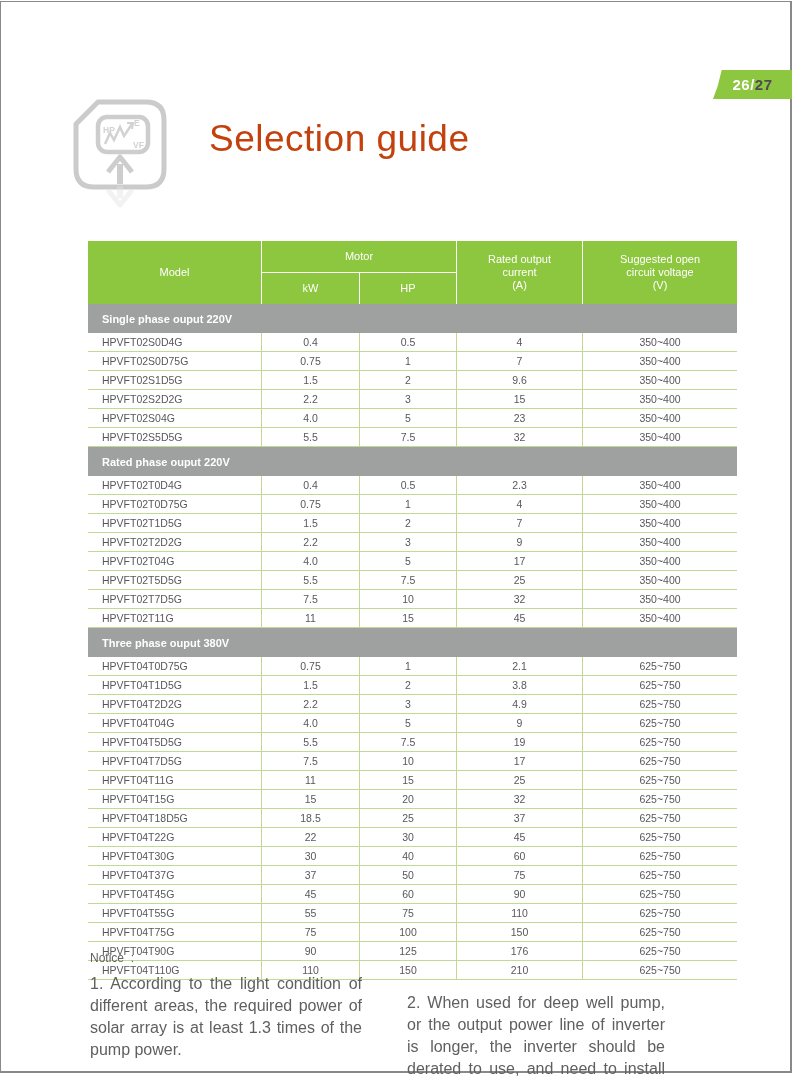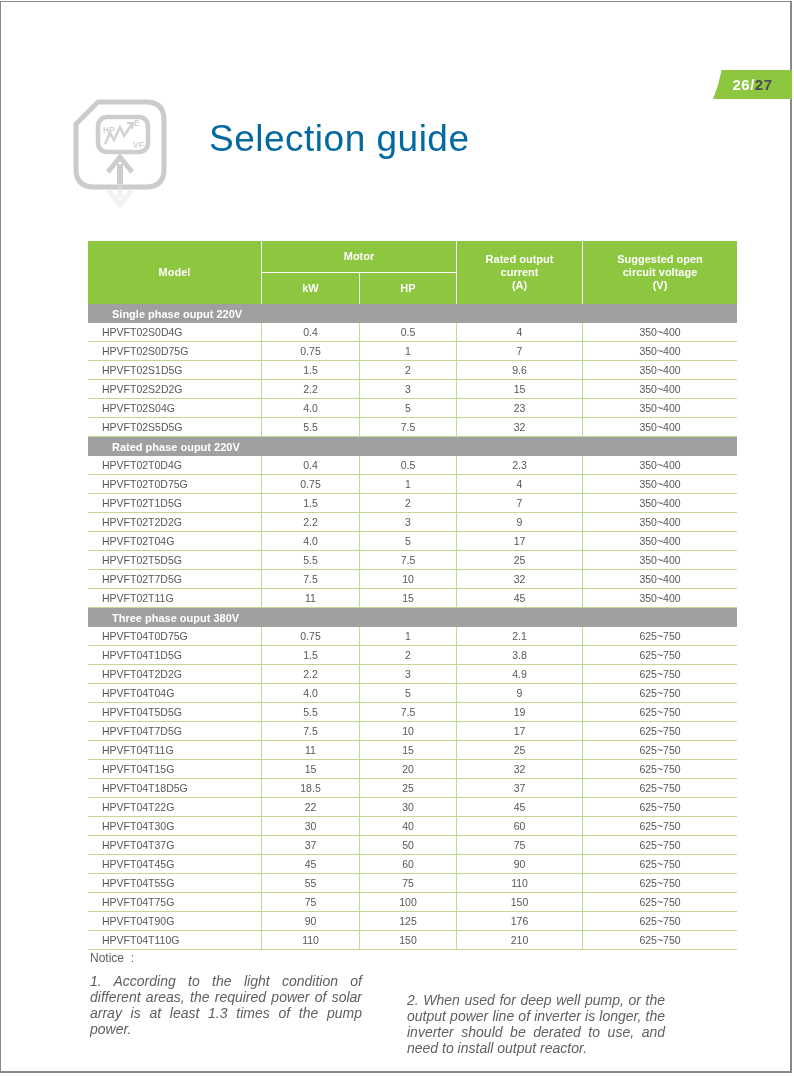--- a/index.html
+++ b/index.html
@@ -11,38 +11,38 @@
   
   .badge{position:absolute;left:713px;top:70px;width:79px;height:29px;background:#8dc63f;
          clip-path:polygon(11% 0,100% 0,100% 100%,0 100%,6% 55%);
          display:flex;align-items:center;justify-content:center;
          font-size:15px;font-weight:bold;letter-spacing:.5px;}
   .badge .cur{color:#ffffff;}
   .badge .tot{color:#4d4d4f;}
   
   .logo{position:absolute;left:72px;top:98px;width:96px;height:112px;}
   
-  .title{position:absolute;left:209px;top:118px;font-size:37px;color:#0369a1;letter-spacing:.5px;}
+  .title{position:absolute;left:209px;top:118px;font-size:37px;color:#c2410c;letter-spacing:.5px;}
   
   .tbl-wrap{position:absolute;left:88px;top:241px;width:649px;}
   table{table-layout:fixed;width:649px;border-spacing:0;}
-  th{background:#8dc63f;color:#ffffff;font-weight:bold;font-size:11px;line-height:13px;
+  th{background:#8dc63f;color:#ffffff;font-weight:normal;font-size:11px;line-height:13px;
      padding:0;height:31px;text-align:center;}
   th.sep{border-right:1px solid #fff;}
   th.motor-h{border-bottom:1px solid #fff;}
   th.multi{white-space:pre-line;}
   td{font-size:10.5px;color:#595757;padding:0;}
   tr.section-row td{background:#9fa0a0;color:#ffffff;font-weight:bold;font-size:11px;
-     height:19px;padding-left:24px;text-align:left;}
+     height:29px;padding-left:14px;text-align:left;}
   tr.data-row td{height:18px;border-bottom:1px solid #c1d992;text-align:center;}
   tr.data-row td:not(:last-child){border-right:1px solid #c1d992;}
   tr.data-row td.model-cell{text-align:left;padding-left:14px;}
   
   .notice-label{position:absolute;left:90px;top:951px;font-size:12px;color:#5f5f5f;white-space:pre;}
-  .note{position:absolute;font-size:14px;line-height:16px;color:#5f5f5f;text-align:justify;font-style:italic;}
+  .note{position:absolute;font-size:16px;line-height:22px;color:#5f5f5f;text-align:justify;}
   .note-1{left:90px;top:973px;width:272px;}
   .note-2{left:407px;top:973px;width:258px;margin-top:19px;}
 </style>
 </head>
 <body>
 
 <div class="page">
   <div class="frame"></div>
 
   <div class="badge">

